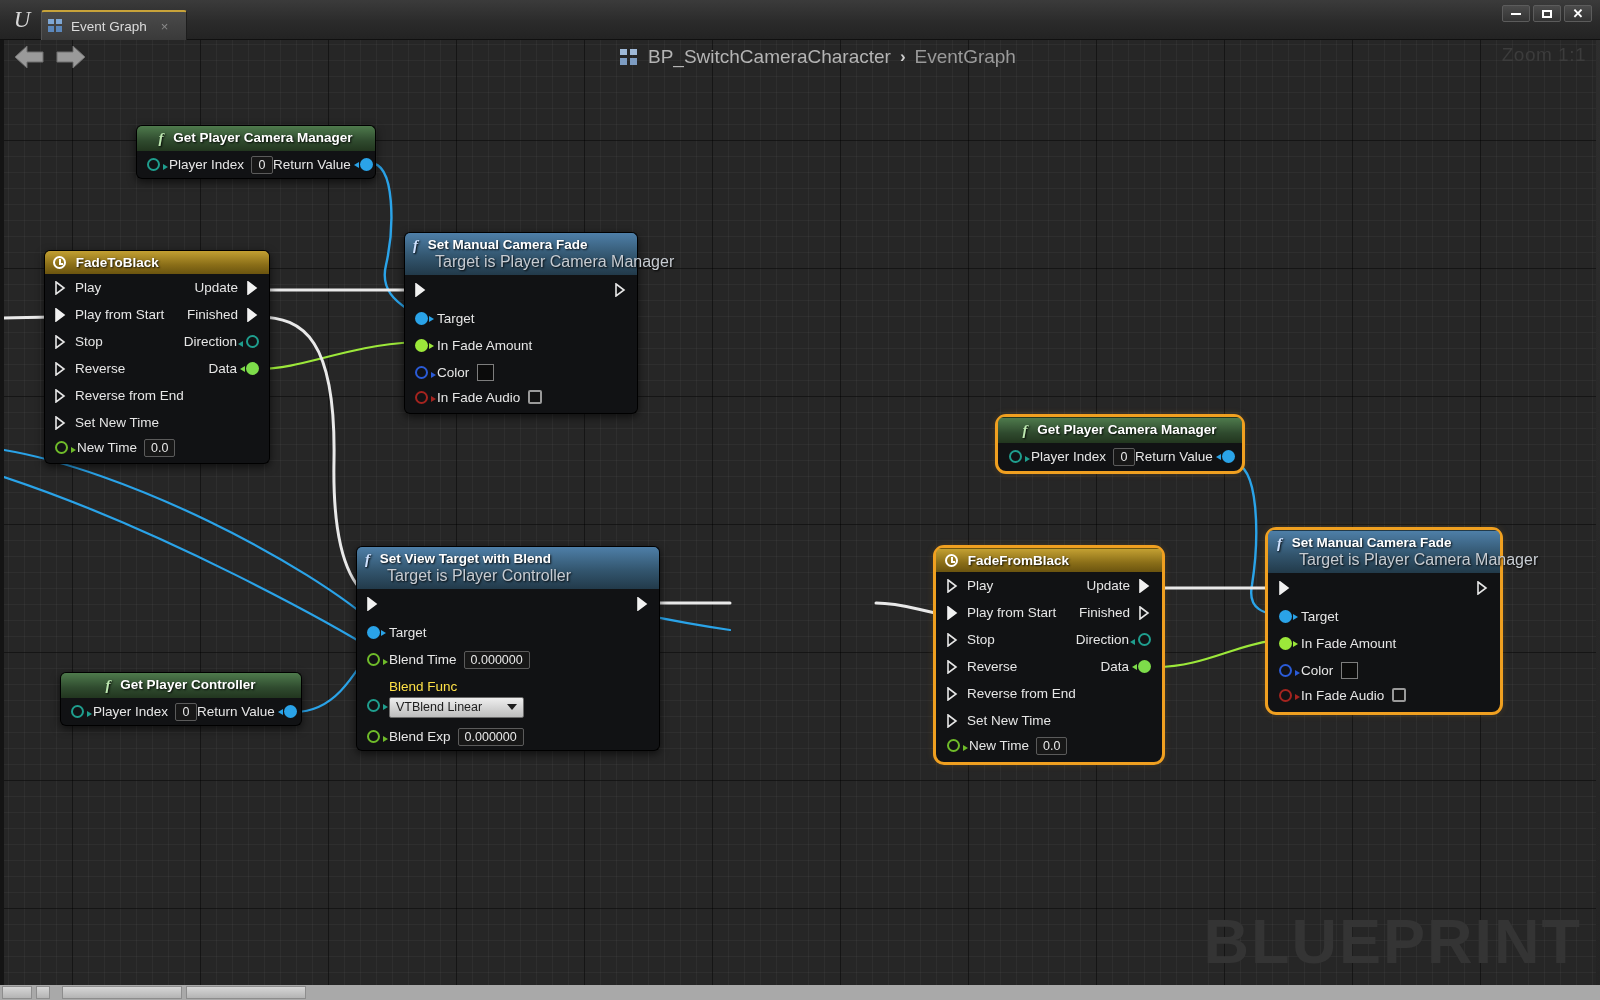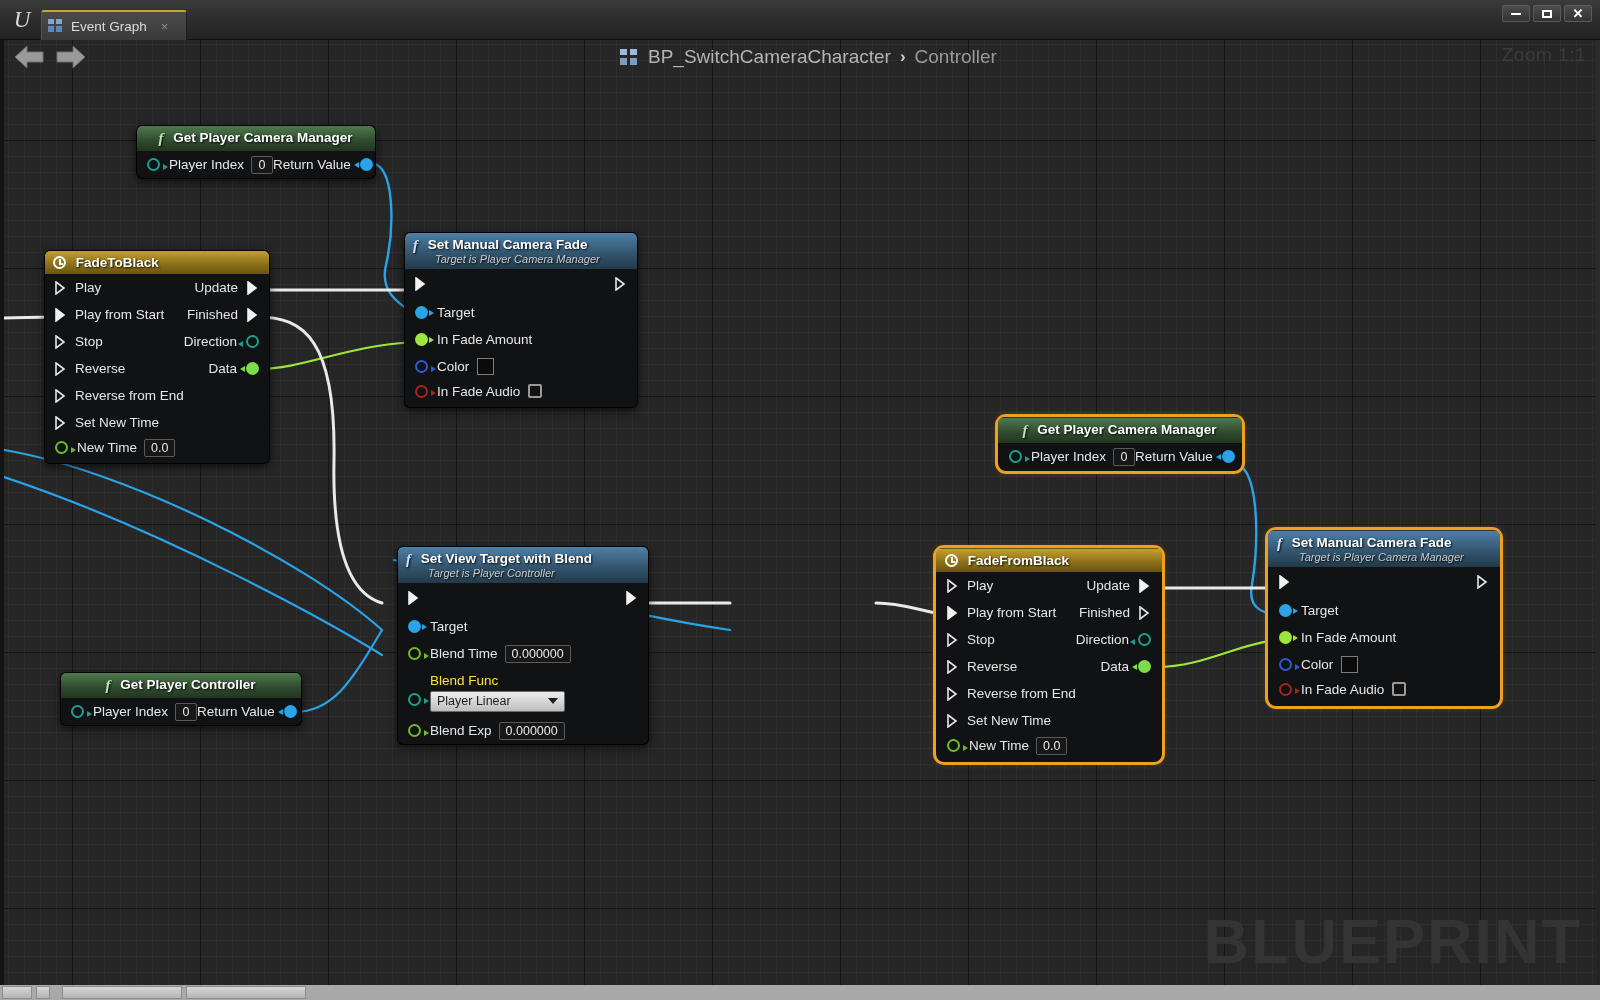--- a/index.html
+++ b/index.html
@@ -89,21 +89,21 @@
 
   
   .node { position:absolute; border-radius:6px; overflow:visible;
       box-shadow:0 3px 9px rgba(0,0,0,.6); }
   .node .body { background:#111214; border-radius:0 0 6px 6px;
       border:1px solid #000; border-top:none; }
   .node .hdr { border-radius:6px 6px 0 0; padding:4px 9px 4px 8px;
       border:1px solid #000; border-bottom:none; position:relative; }
   .node .hdr .title { color:#ffffff; font-size:13.5px; font-weight:bold;
       text-shadow:1px 1px 2px rgba(0,0,0,.9); white-space:nowrap; }
-  .node .hdr .sub { color:#c7ccd2; font-size:11px; font-style:italic;
+  .node .hdr .sub { color:#c7ccd2; font-size:16px; 
       margin-left:22px; margin-top:-1px; text-shadow:1px 1px 2px rgba(0,0,0,.9);
       white-space:nowrap; }
   .node.selected { outline:3px solid #f0a020; outline-offset:0;
       border-radius:8px; box-shadow:0 0 10px rgba(240,160,32,.35); }
   .node.selected .hdr, .node.selected .body { border-color:transparent; }
 
   .hdr-fn   { background:linear-gradient(180deg,#4e7fa8 0%,#33566f 55%,#223a4a 100%); }
   .hdr-pure { background:linear-gradient(180deg,#4e7a4c 0%,#2f4a2e 60%,#22361f 100%);text-align:center; }
   .hdr-time { background:linear-gradient(180deg,#c3a032 0%,#8a6e18 60%,#6b540f 100%); }
   .hdr-set  { background:linear-gradient(180deg,#3a6f96 0%,#20394c 70%,#1a2c3a 100%); }
@@ -366,21 +366,21 @@
           <span class="swatch"></span>
         </div>
         <div class="row" style="padding-bottom:5px">
           <span class="pin boolO left"></span>
           <span class="lbl">In Fade Audio</span>
           <span class="chk"></span>
         </div>
       </div>
     </div>
 
-    <div class="node" style="left:393px; top:506px; width:252px;">
+    <div class="node" style="left:352px; top:506px; width:304px;">
       <div class="hdr hdr-fn">
         <div class="title">
           <span class="fglyph">f</span>
           <span>Set View Target with Blend</span>
         </div>
         <div class="sub">Target is Player Controller</div>
       </div>
       <div class="body">
         <div class="row tall">
           <span class="exec">
@@ -401,21 +401,21 @@
         <div class="row">
           <span class="pin fltO left"></span>
           <span class="lbl">Blend Time</span>
           <span class="valbox">0.000000</span>
         </div>
         <div class="row" style="height:50px">
           <span class="pin intO left" style="align-self:center;margin-top:14px"></span>
           <span class="stack">
             <span class="toplbl">Blend Func</span>
             <span class="combo">
-              <span>Player Linear</span>
+              <span>VTBlend Linear</span>
               <span class="caret"></span>
             </span>
           </span>
         </div>
         <div class="row">
           <span class="pin fltO left"></span>
           <span class="lbl">Blend Exp</span>
           <span class="valbox">0.000000</span>
         </div>
       </div>
@@ -596,21 +596,21 @@
 
   <div id="breadcrumb">
     <span class="bcicon">
       <i></i>
         <i></i>
         <i></i>
         <i></i>
     </span>
     <span class="bctext">BP_SwitchCameraCharacter</span>
     <span class="bcsep">›</span>
-    <span class="bcleaf">Controller</span>
+    <span class="bcleaf">EventGraph</span>
   </div>
 
   <div id="zoomlabel">Zoom 1:1</div>
 
   <div id="bottomrail"></div>
   <div id="taskbar">
     <span class="tb" style="left:2px; width:30px;"></span>
     <span class="tb" style="left:36px; width:14px;"></span>
     <span class="tb" style="left:62px; width:120px;"></span>
     <span class="tb" style="left:186px; width:120px;"></span>

